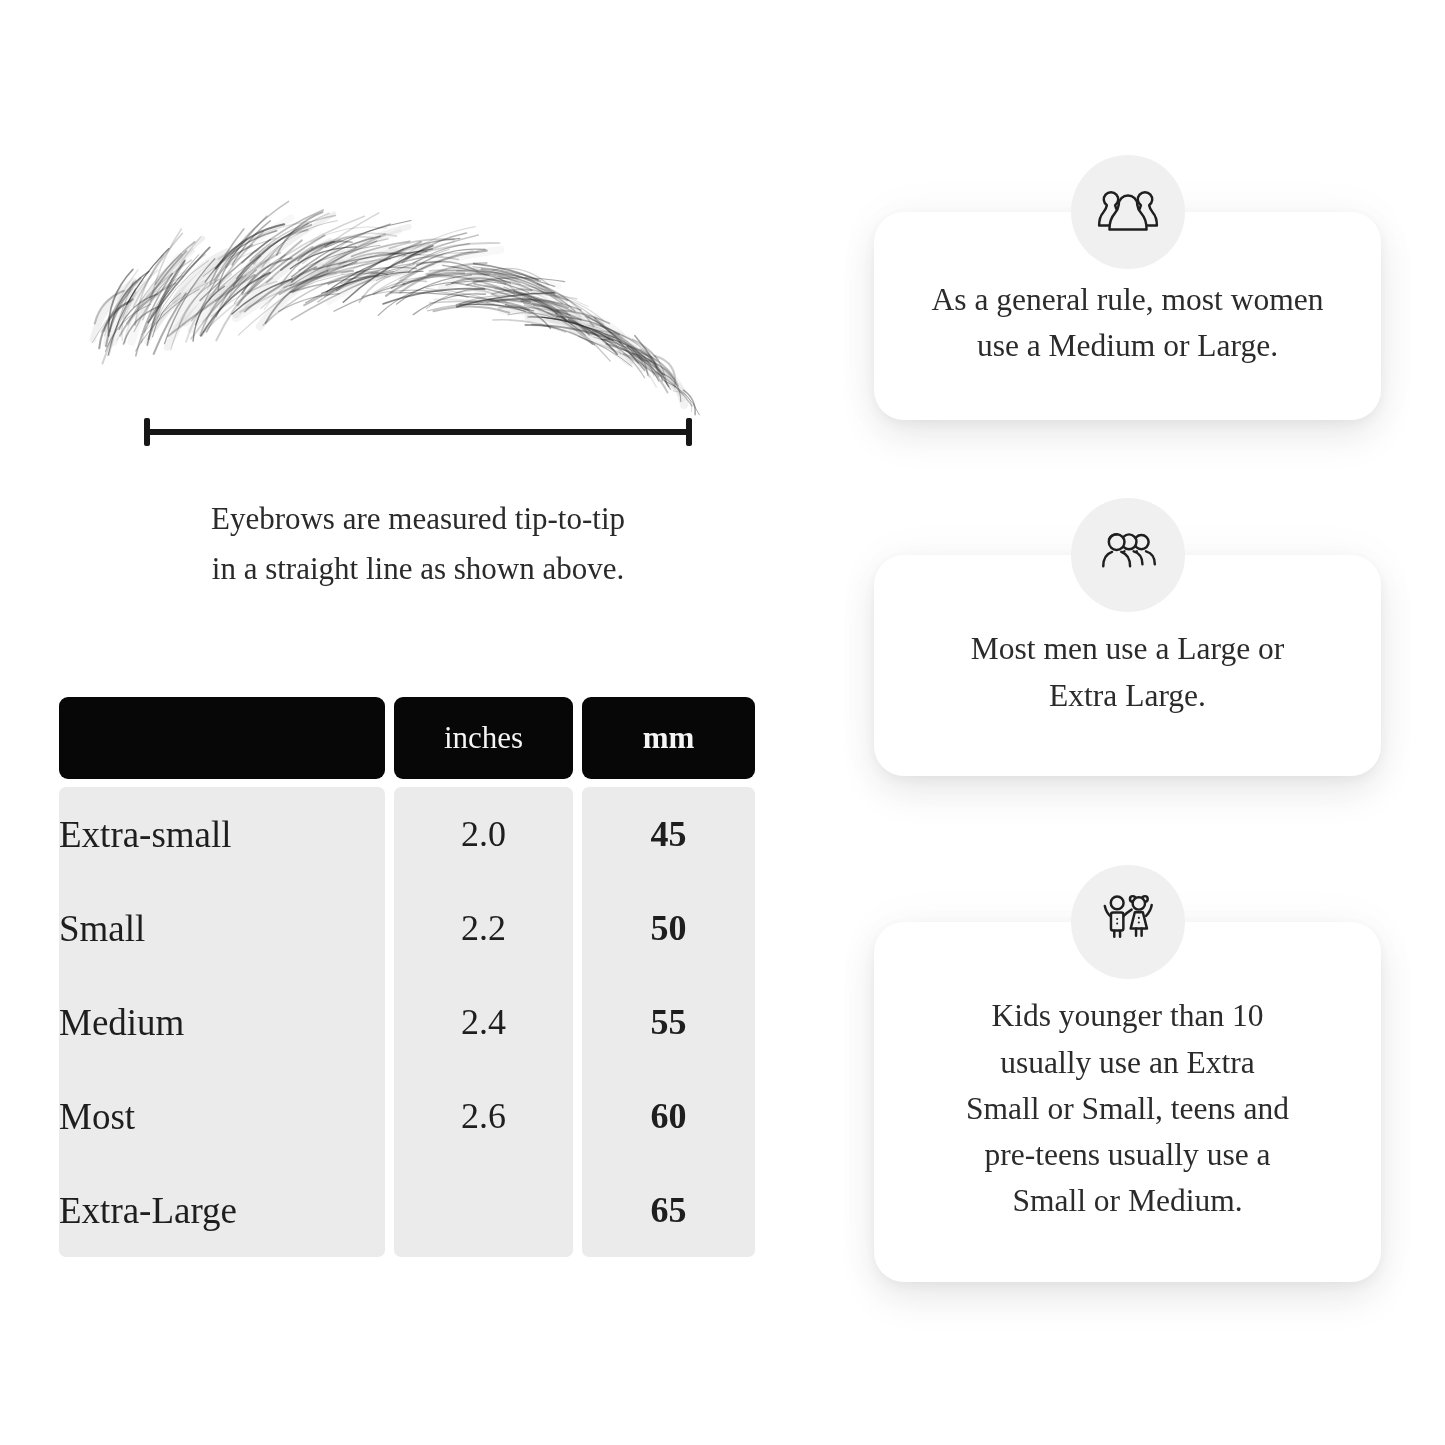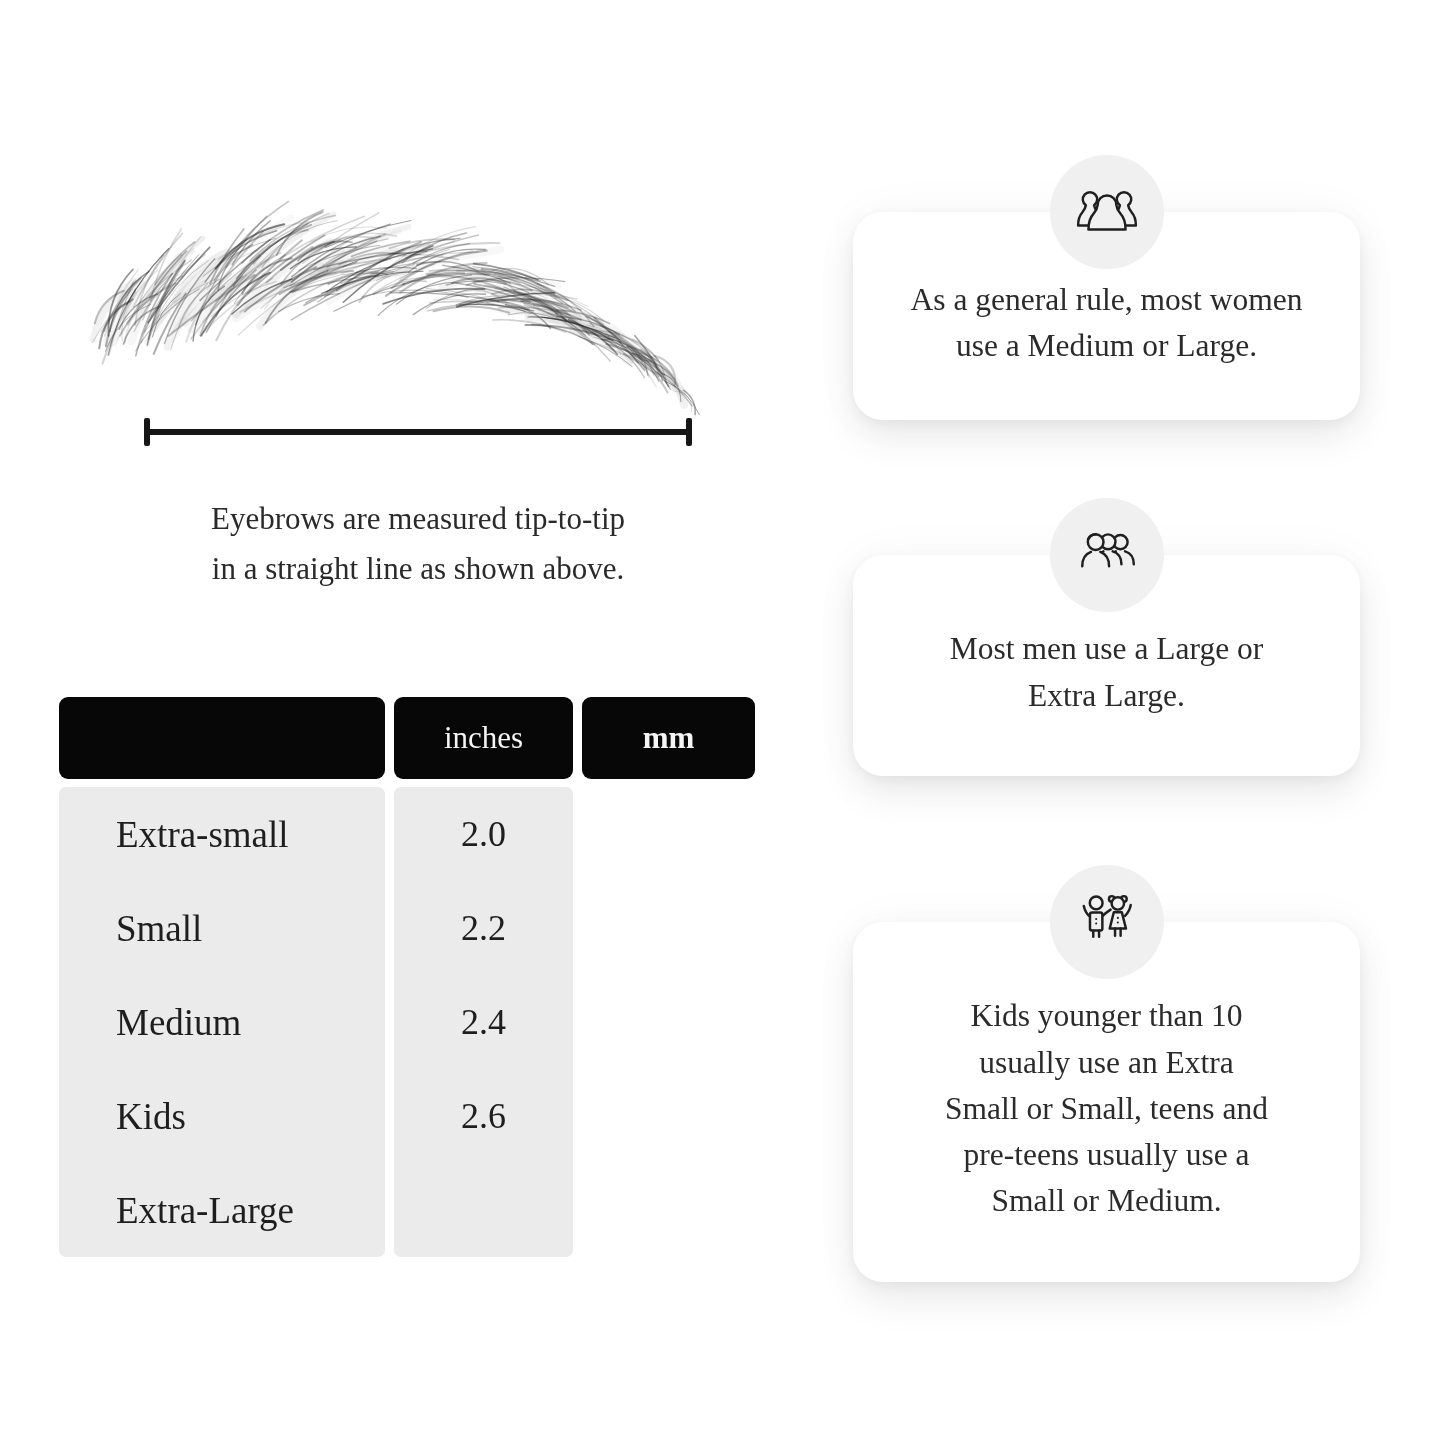--- a/index.html
+++ b/index.html
@@ -35,25 +35,25 @@
   }
   .tbody { display: flex; gap: 9px; margin-top: 8px; }
   .tcol { background: #ebebeb; border-radius: 7px; display: flex; flex-direction: column; }
   .c1 { width: 326px; }
   .c2 { width: 179px; }
   .c3 { width: 173px; font-weight: bold; }
   .cell {
     height: 94px; display: flex; align-items: center; justify-content: center;
     font-size: 36px; color: #1e1e1e;
   }
-  .tcol.c1 .cell { justify-content: flex-start; padding-left: 57px; font-size: 37px; }
+  .tcol.c1 .cell { justify-content: flex-start; font-size: 37px; }
 
   
   .card {
-    position: absolute; left: 853px; width: 507px;
+    position: absolute; left: 874px; width: 507px;
     background: #ffffff; border-radius: 30px;
     box-shadow: 0 18px 38px rgba(0,0,0,0.075), 0 4px 12px rgba(0,0,0,0.045), 0 0 50px rgba(0,0,0,0.035);
     display: flex; align-items: center; justify-content: center;
     padding: 24px 36px 10px 36px;
   }
   .card-1 { top: 212px; height: 208px; }
   .card-2 { top: 555px; height: 221px; }
   .card-3 { top: 922px; height: 360px; }
   .card .txt {
     font-size: 31.5px; line-height: 1.47; text-align: center; color: #2b2b2b;
@@ -413,28 +413,35 @@
     <div class="thead">
       <div class="th c1"></div>
       <div class="th c2">inches</div>
       <div class="th c3">mm</div>
     </div>
     <div class="tbody">
       <div class="tcol c1">
         <div class="cell">Extra-small</div>
         <div class="cell">Small</div>
         <div class="cell">Medium</div>
-        <div class="cell">Kids</div>
+        <div class="cell">Most</div>
         <div class="cell">Extra-Large</div>
       </div>
       <div class="tcol c2">
         <div class="cell">2.0</div>
         <div class="cell">2.2</div>
         <div class="cell">2.4</div>
         <div class="cell">2.6</div>
+      </div>
+      <div class="tcol c3">
+        <div class="cell">45</div>
+        <div class="cell">50</div>
+        <div class="cell">55</div>
+        <div class="cell">60</div>
+        <div class="cell">65</div>
       </div>
     </div>
   </div>
 
   <div class="card card-1">
     <div class="icon-circle">
       <svg viewBox="0 0 64 64">
         <path class="ic-stroke" d="M4 45 Q4 37 8 32.5 Q11 29 11.5 25.5 A7 7 0 1 1 19.5 25.5 Q20 29 23 32.5 Q27 37 27 45 Z"></path>
         <path class="ic-stroke" d="M37 45 Q37 37 41 32.5 Q44 29 44.5 25.5 A7 7 0 1 1 52.5 25.5 Q53 29 56 32.5 Q60 37 60 45 Z"></path>
         <path class="ic-fill" d="M14 49 Q14 39 19 33.5 Q22.5 29.5 23 25 A9 9 0 1 1 41 25 Q41.5 29.5 45 33.5 Q50 39 50 49 Z"></path>

